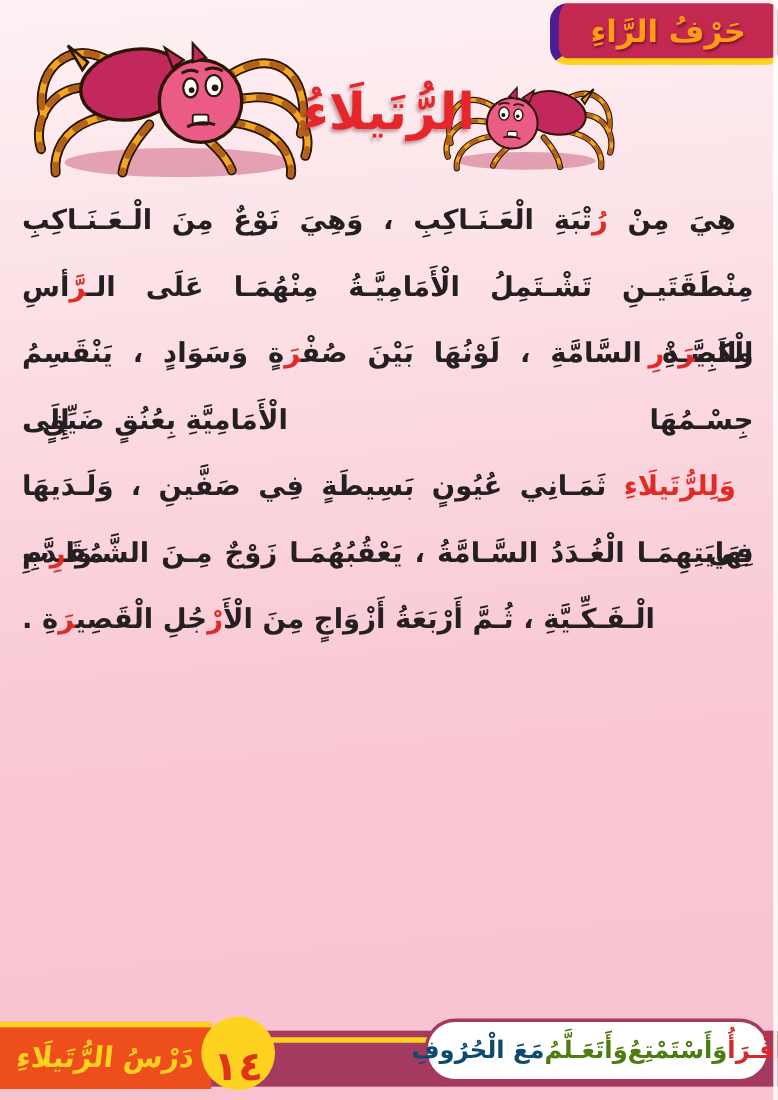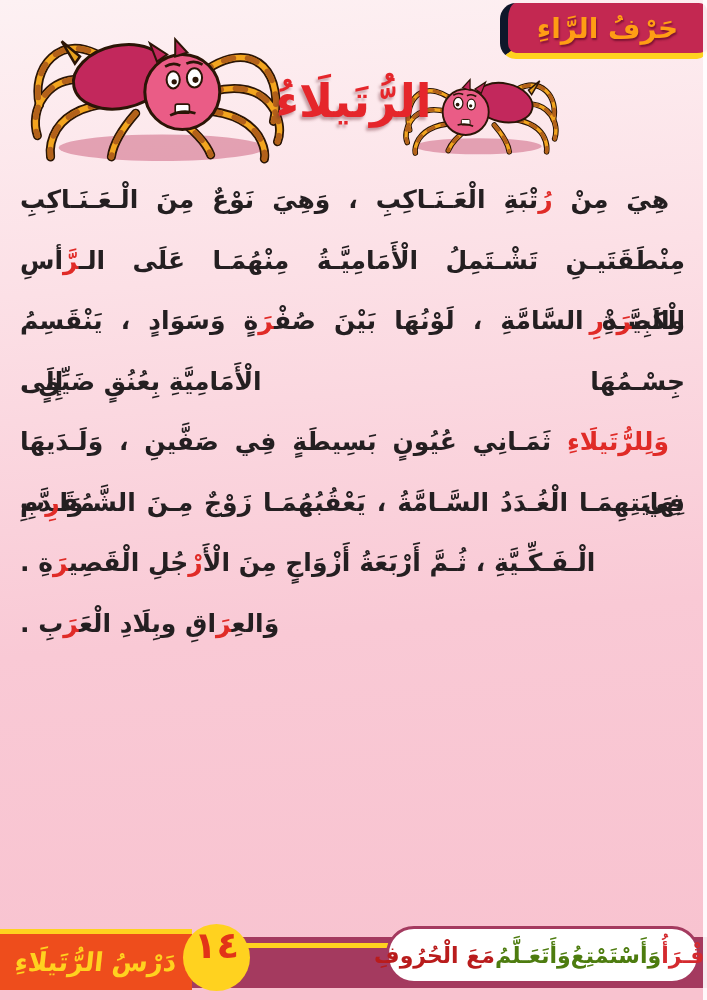--- a/index.html
+++ b/index.html
@@ -6,21 +6,21 @@
   body{
     width:707px;height:1000px;position:relative;overflow:hidden;
     font-family:"DejaVu Sans",sans-serif;
     background:linear-gradient(175deg,#fdf1f3 0%,#fce0e6 28%,#f9c9d5 62%,#f8c2cf 100%);
   }
   .right-strip{position:absolute;top:0;right:0;width:4px;height:100%;background:rgba(255,255,255,.9);z-index:60;}
 
   
   .banner{
     position:absolute;top:3px;right:0;width:199px;height:50px;
-    background:#c32851;border-left:8px solid #0f172a;border-bottom:6px solid #ffd21f;
+    background:#c32851;border-left:8px solid #4c1d95;border-bottom:6px solid #ffd21f;
     border-radius:16px 8px 10px 16px;
     display:flex;align-items:center;justify-content:center;z-index:10;
   }
   .banner span{color:#ff9d14;font-size:28px;font-weight:bold;text-shadow:1px 2px 2px rgba(70,0,25,.55);}
 
   
   .title{
     position:absolute;top:74px;left:0;width:707px;text-align:center;z-index:5;
     font-size:46px;font-weight:bold;color:#e5262b;
     text-shadow:-2px 3px 3px rgba(110,40,50,.40);
@@ -46,30 +46,30 @@
   .bottom-strip{position:absolute;left:0;right:0;bottom:0;height:12px;background:#f8c2cf;z-index:21;}
   .lesson-bar{
     position:absolute;left:0;top:929px;width:192px;height:56px;
     background:#ee4d1c;border-top:5px solid #ffd21f;z-index:25;
     display:flex;align-items:center;justify-content:center;
   }
   .lesson-bar span{color:#ffd21f;font-size:26px;font-weight:bold;transform:skewX(-6deg);}
   .connector{position:absolute;left:243px;top:943px;width:148px;height:5px;background:#ffd21f;z-index:26;border-radius:3px;}
   .page-circle{
     position:absolute;left:183px;top:924px;width:67px;height:67px;border-radius:50%;
-    background:#ffd21f;z-index:27;display:flex;align-items:flex-start;justify-content:center;
+    background:#ffd21f;z-index:27;display:flex;align-items:flex-end;justify-content:center;
     color:#e23318;font-size:37px;font-weight:bold;
   }
   .slogan-pill{
     position:absolute;right:7px;top:926px;width:308px;height:52px;
     background:#fff;border:3px solid #a43a5f;border-radius:28px;z-index:27;
     display:flex;align-items:center;justify-content:center;
     direction:rtl;font-size:22px;font-weight:bold;white-space:nowrap;
   }
-  .c1{color:#d42a2e}.c2{color:#4d7c0f}.c3{color:#4d7c0f}.c4{color:#b91c1c}
+  .c1{color:#d42a2e}.c2{color:#4d7c0f}.c3{color:#4d7c0f}.c4{color:#0c4a6e}
 </style>
 </head>
 <body>
 
 <div class="right-strip"></div>
 
 <div class="banner">
   <span>حَرْفُ الرَّاءِ</span>
 </div>
 
@@ -131,21 +131,20 @@
 <div class="title">الرُّتَيلَاءُ</div>
 
 <div class="body-text">
     <div class="line j ind"><span>هِيَ مِنْ </span><span class="hl">رُ</span><span>تْبَةِ الْعَـنَـاكِبِ ، وَهِيَ نَوْعٌ مِنَ الْـعَـنَـاكِبِ</span></div>
     <div class="line j"><span>مِنْطَقَتَيـنِ تَشْـتَمِلُ الْأَمَامِيَّـةُ مِنْهُمَـا عَلَى الـ</span><span class="hl">رَّ</span><span>أسِ والصَّـدْ</span><span class="hl">رِ</span></div>
     <div class="line j"><span>الْكَبِي</span><span class="hl">رَ</span><span>ةِ السَّامَّةِ ، لَوْنُهَا بَيْنَ صُفْ</span><span class="hl">رَ</span><span>ةٍ وَسَوَادٍ ، يَنْقَسِمُ جِسْـمُهَا إِلَى</span></div>
     <div class="line"><span>الْأَمَامِيَّةِ بِعُنُقٍ ضَيِّقٍ .</span></div>
     <div class="line j ind"><span class="hl">وَلِلرُّتَيلَاءِ</span><span> ثَمَـانِي عُيُونٍ بَسِيطَةٍ فِي صَفَّينِ ، وَلَـدَيهَا فِي مُقَـدَّمِ</span></div>
     <div class="line j"><span>نِهَايَتِهِمَـا الْغُـدَدُ السَّـامَّةُ ، يَعْقُبُهُمَـا زَوْجٌ مِـنَ الشَّـوَا</span><span class="hl">رِ</span><span>بِ</span></div>
     <div class="line"><span>الْـفَـكِّـيَّةِ ، ثُـمَّ أَرْبَعَةُ أَزْوَاجٍ مِنَ الْأَ</span><span class="hl">رْ</span><span>جُلِ الْقَصِي</span><span class="hl">رَ</span><span>ةِ .</span></div>
-    <div class="line"><span>وَالعِ</span><span class="hl">رَ</span><span>اقِ وبِلَادِ الْعَ</span><span class="hl">رَ</span><span>بِ .</span></div>
   </div>
 
 <div class="band"></div>
 <div class="bottom-strip"></div>
 <div class="connector"></div>
 <div class="lesson-bar">
   <span>دَرْسُ الرُّتَيلَاءِ</span>
 </div>
 <div class="page-circle">
   <span>١٤</span>

